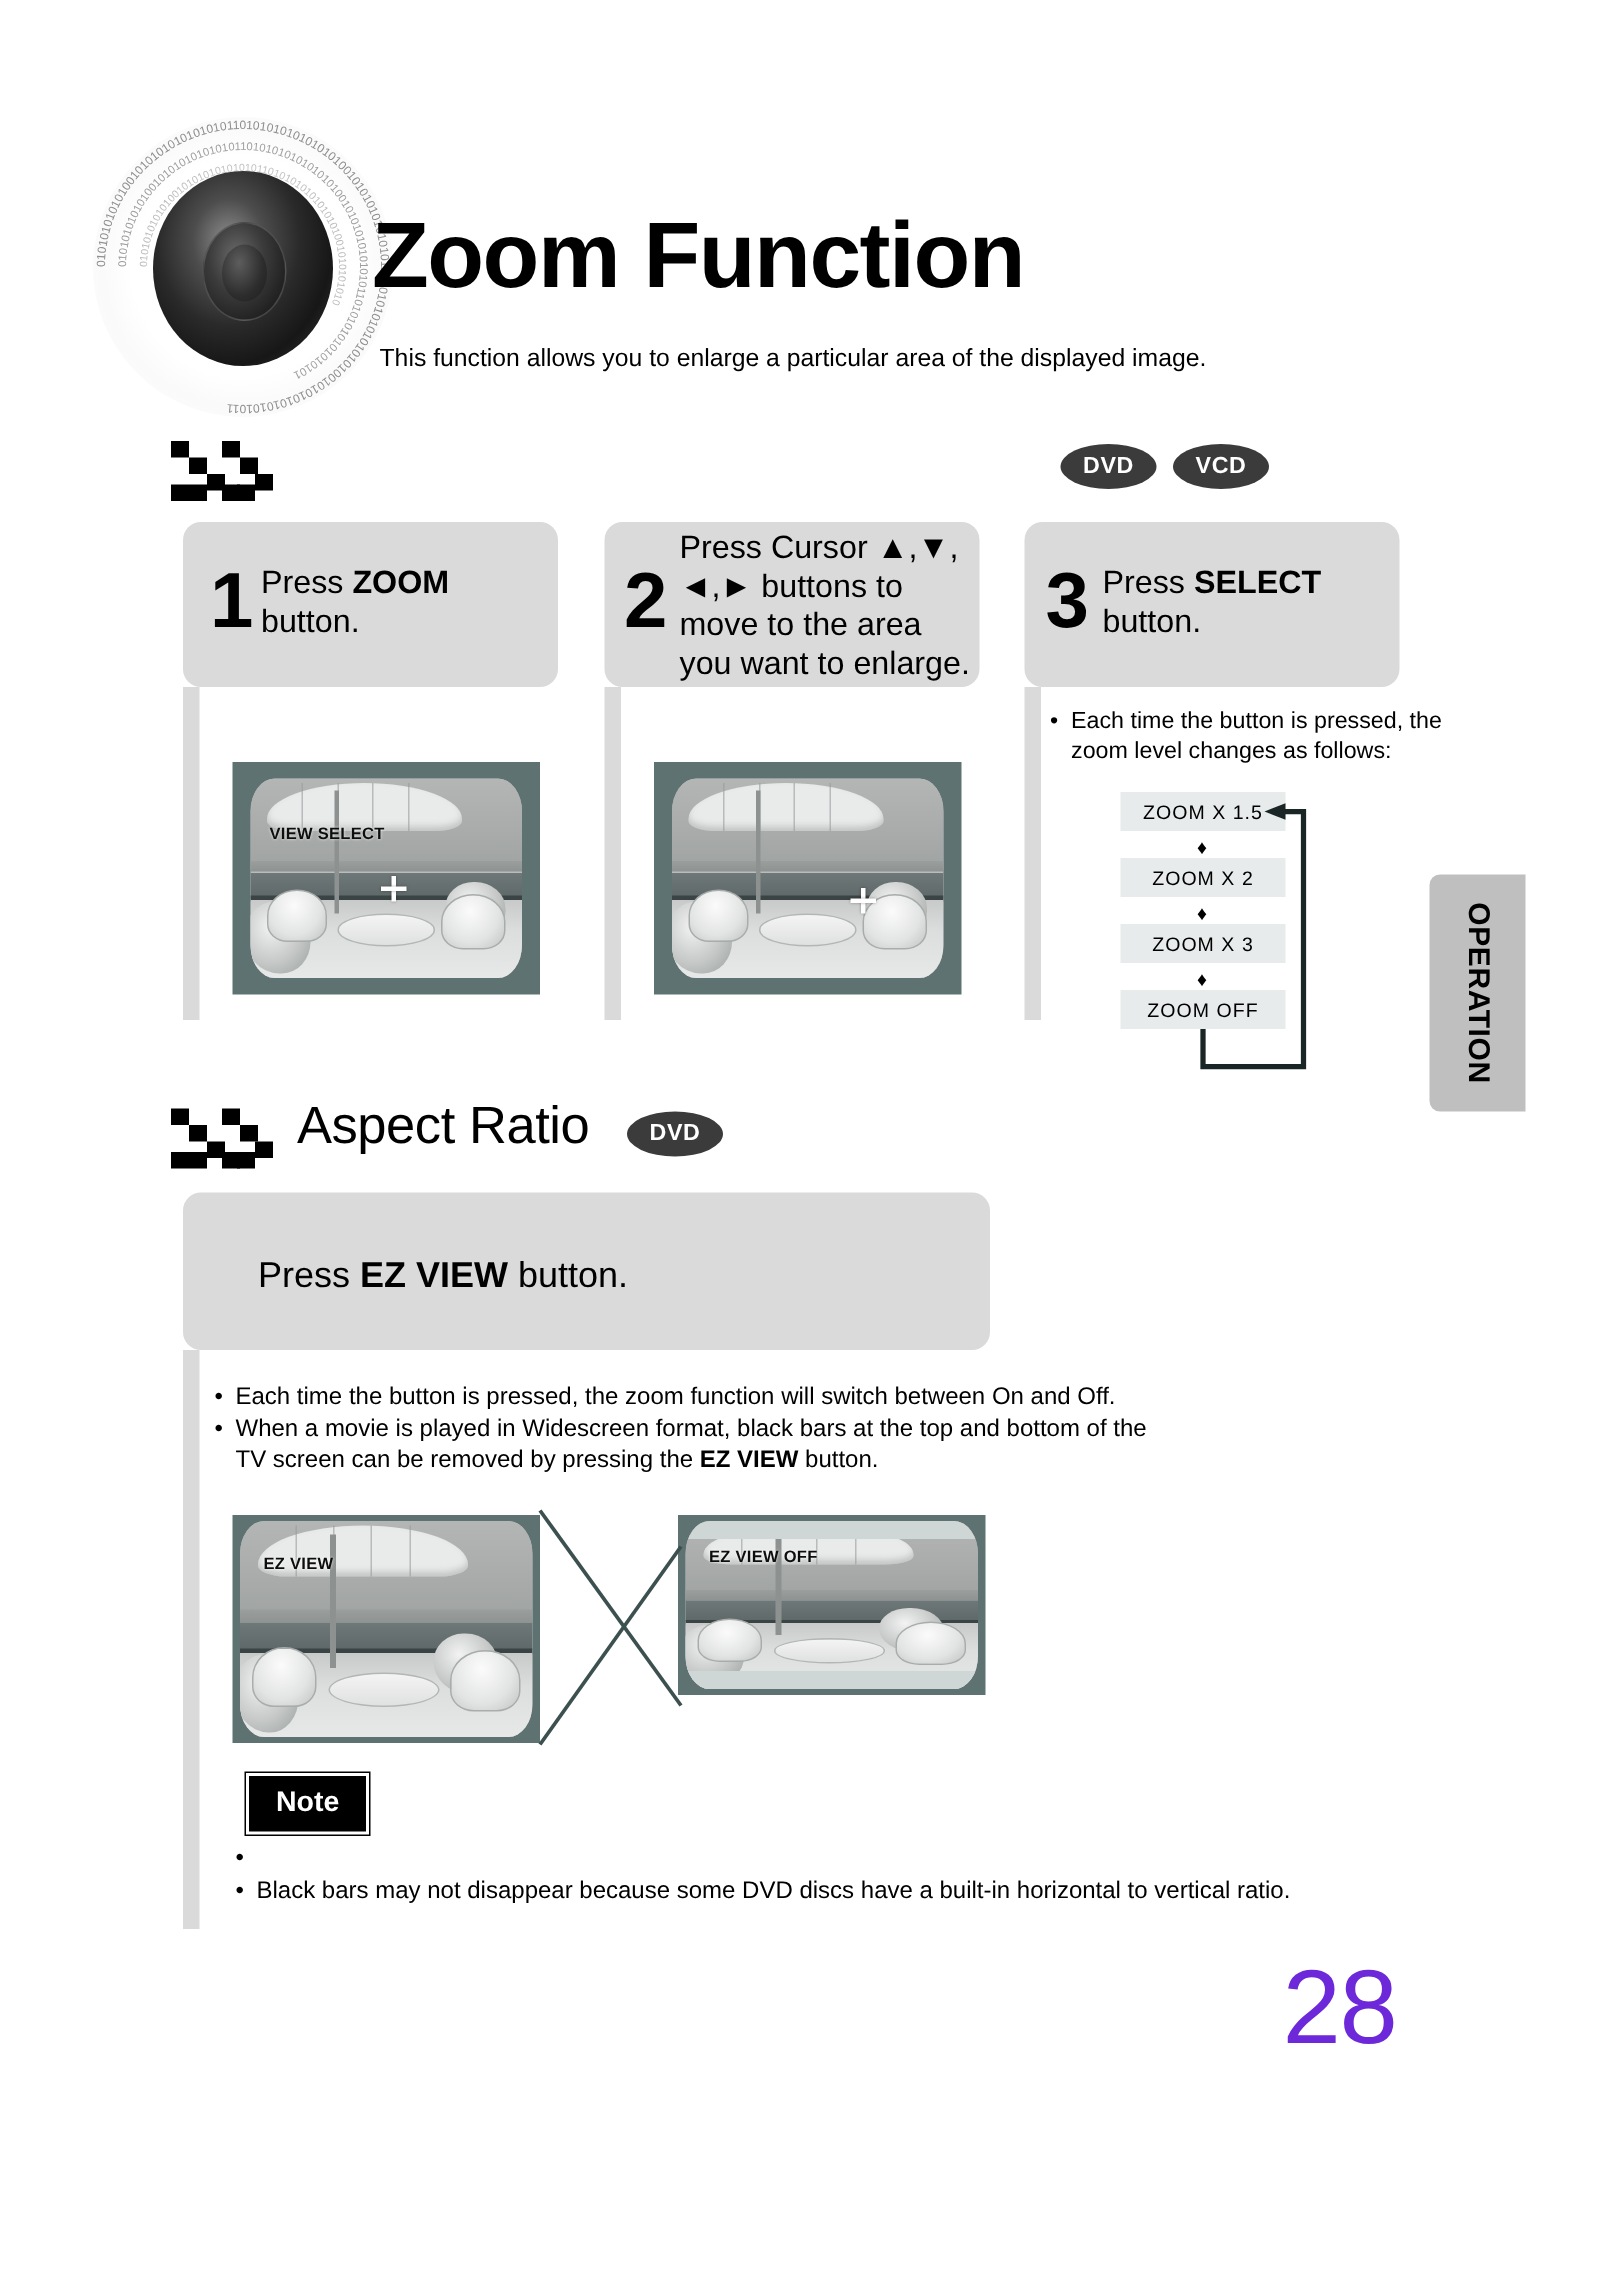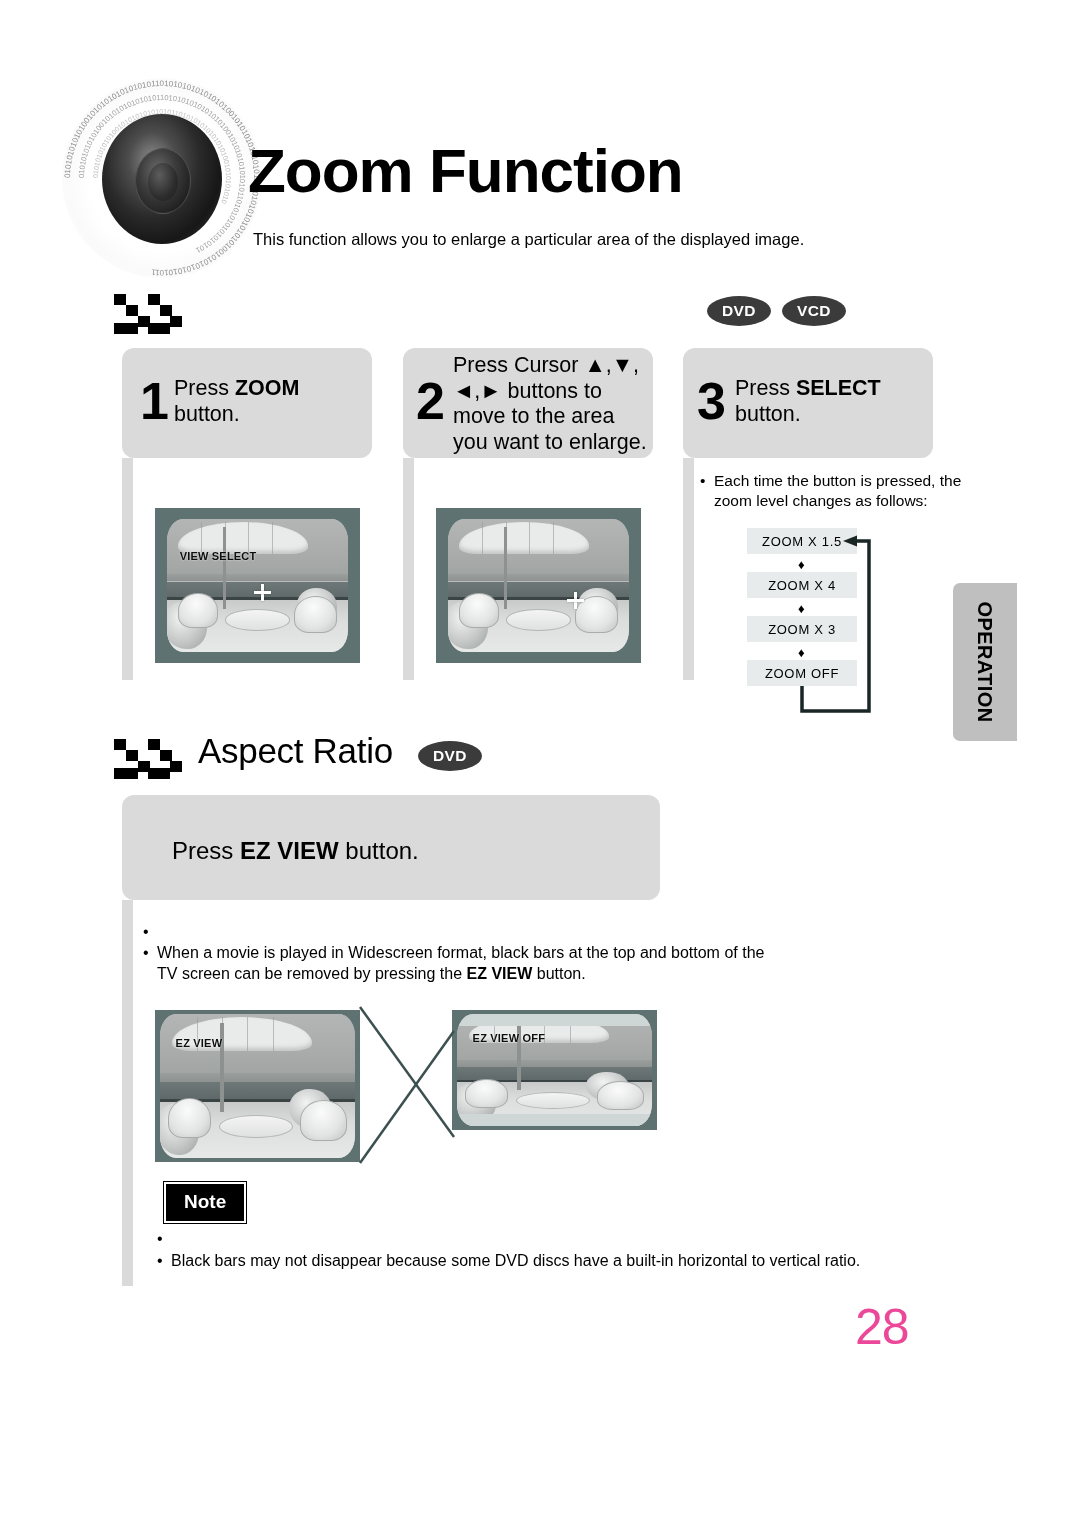--- a/index.html
+++ b/index.html
@@ -215,21 +215,21 @@
     padding: 5px 16px 6px 16px;
     font-size: 19px; font-weight: bold;
     border: 2px solid #000;
     outline: 2px solid #fff;
     box-shadow: 0 0 0 3px #000;
   }
 
   
   #page-number {
     position: absolute; left: 855px; top: 1298px;
-    font-size: 50px; color: #ec4899; font-weight: normal;
+    font-size: 70px; color: #6d28d9; font-weight: normal;
     letter-spacing: -1px;
   }
 
   .plain-bullet { position: absolute; font-size: 16px; line-height: 1.34; }
   .plain-bullet .dot { position: absolute; left: 0; }
   .plain-bullet b { font-weight: bold; }
 </style>
 </head>
 <body>
 
@@ -362,21 +362,21 @@
   <span class="dot">•</span>
   <span style="display:inline-block; padding-left:14px;">
     <span>Each time the button is pressed, the</span>
     <span>zoom level changes as follows:</span>
   </span>
 </div>
 
 <div style="position:absolute; left:747px; top:528px; width:230px; height:190px;">
   <div class="flow-box" style="left:0px;  top:0px;">ZOOM X 1.5</div>
   <div class="flow-arrow" style="left:51px; top:30px;">♦</div>
-  <div class="flow-box" style="left:0px;  top:44px;">ZOOM X 4</div>
+  <div class="flow-box" style="left:0px;  top:44px;">ZOOM X 2</div>
   <div class="flow-arrow" style="left:51px; top:74px;">♦</div>
   <div class="flow-box" style="left:0px;  top:88px;">ZOOM X 3</div>
   <div class="flow-arrow" style="left:51px; top:118px;">♦</div>
   <div class="flow-box" style="left:0px;  top:132px;">ZOOM  OFF</div>
 
   <svg style="position:absolute; left:0; top:0; overflow:visible;" width="230" height="190">
     <path d="M55,158 L55,183 L122,183 L122,13 L108,13" fill="none" stroke="#1a2626" stroke-width="3.5"></path>
     <path d="M96,13 L110,7.5 L110,18.5 Z" fill="#1a2626"></path>
   </svg>
 </div>
@@ -408,20 +408,21 @@
 
 <div class="step-card" style="left:122px; top:795px; width:538px; height:105px;">
   <div style="position:absolute; left:50px; top:42px; font-size:24px;">
     <span>Press </span><b>EZ VIEW</b><span> button.</span>
   </div>
 </div>
 <div class="col-bar" style="left:122px; top:900px; height:386px;"></div>
 
 <div class="plain-bullet" style="left:143px; top:921px; width:760px;">
   <span class="dot">•</span>
+  <span style="display:inline-block; padding-left:14px;">Each time the button is pressed, the zoom function will switch between On and Off.</span>
 </div>
 <div class="plain-bullet" style="left:143px; top:942px; width:760px;">
   <span class="dot">•</span>
   <span style="display:inline-block; padding-left:14px;text-align:right;">When a movie is played in Widescreen format, black bars at the top and bottom of the</span>
 </div>
 <div class="plain-bullet" style="left:157px; top:963px; width:760px;">
   <span style="display:inline-block;">
     <span>TV screen can be removed by pressing the </span><b>EZ VIEW</b><span> button.</span>
   </span>
 </div>

